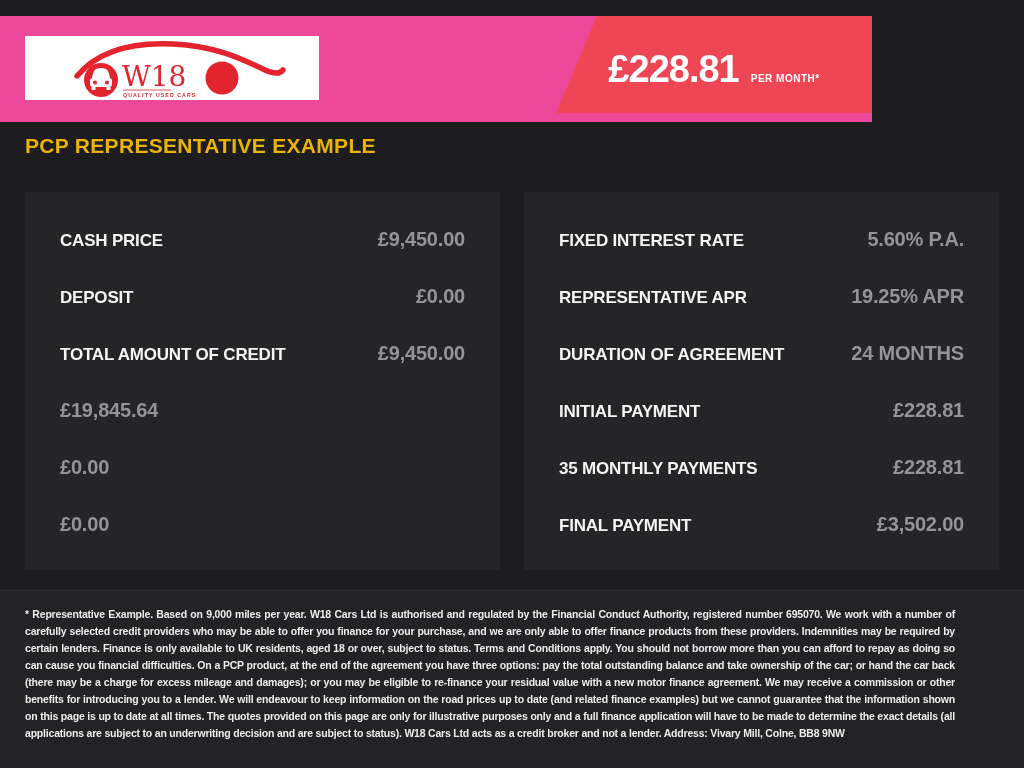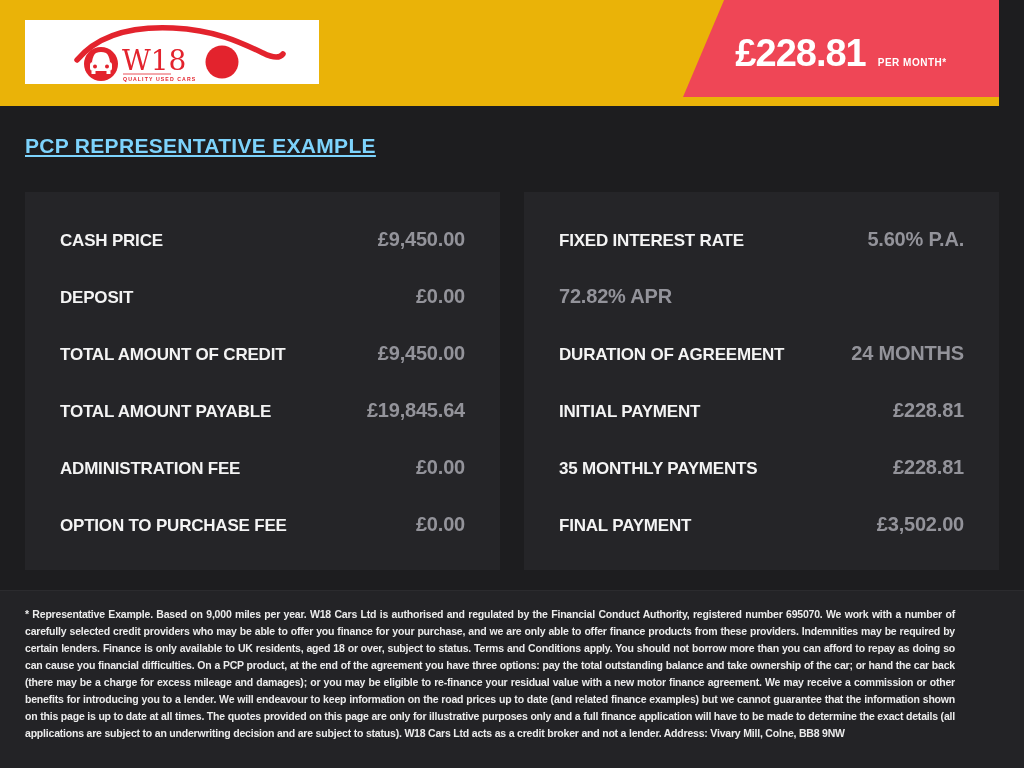--- a/index.html
+++ b/index.html
@@ -4,22 +4,22 @@
 <style>
   html,body{margin:0;padding:0;}
   body{
     width:1024px;height:768px;position:relative;overflow:hidden;
     background:#1d1d1f;
     font-family:"Liberation Sans",sans-serif;
     -webkit-font-smoothing:antialiased;
   }
   
   .header{
-    position:absolute;top:0;left:0;width:999px;height:106px;
-    background:#eab308;
+    position:absolute;top:16px;left:0;width:872px;height:106px;
+    background:#ec4899;
   }
   .logo-box{
     position:absolute;left:25px;top:20px;width:294px;height:64px;
     background:#ffffff;display:block;
   }
   .logo-box svg{display:block;width:100%;height:100%;}
   .price-banner{
     position:absolute;top:0;right:0;width:316px;height:97px;
     background:#ef4656;
     clip-path:polygon(13% 0,100% 0,100% 100%,0% 100%);
@@ -29,23 +29,22 @@
   }
   .price-banner .amount{
     font-size:38px;font-weight:700;letter-spacing:-1px;line-height:1;
   }
   .price-banner .per{
     font-size:10px;font-weight:700;letter-spacing:0.5px;line-height:1;
   }
   
   .page-title{
     position:absolute;left:25px;top:134px;
-    color:#7dd3fc;font-size:21px;font-weight:700;letter-spacing:0.3px;
+    color:#eab308;font-size:21px;font-weight:700;letter-spacing:0.3px;
     font-stretch:condensed;
-    text-decoration:underline;
   }
   
   .panel{
     position:absolute;top:192px;width:475px;height:378px;
     background:#252528;
     display:flex;flex-direction:column;justify-content:space-between;
     padding:36px 35px 34px 35px;box-sizing:border-box;
   }
   .panel.left{left:25px;}
   .panel.right{left:524px;}
@@ -116,40 +115,38 @@
   </div>
   <div class="finance-row">
     <span class="finance-label">DEPOSIT</span>
     <span class="finance-value">£0.00</span>
   </div>
   <div class="finance-row">
     <span class="finance-label">TOTAL AMOUNT OF CREDIT</span>
     <span class="finance-value">£9,450.00</span>
   </div>
   <div class="finance-row">
-    <span class="finance-label">TOTAL AMOUNT PAYABLE</span>
     <span class="finance-value">£19,845.64</span>
   </div>
   <div class="finance-row">
-    <span class="finance-label">ADMINISTRATION FEE</span>
     <span class="finance-value">£0.00</span>
   </div>
   <div class="finance-row">
-    <span class="finance-label">OPTION TO PURCHASE FEE</span>
     <span class="finance-value">£0.00</span>
   </div>
 </div>
 
 <div class="panel right">
   <div class="finance-row">
     <span class="finance-label">FIXED INTEREST RATE</span>
     <span class="finance-value">5.60% P.A.</span>
   </div>
   <div class="finance-row">
-    <span class="finance-value">72.82% APR</span>
+    <span class="finance-label">REPRESENTATIVE APR</span>
+    <span class="finance-value">19.25% APR</span>
   </div>
   <div class="finance-row">
     <span class="finance-label">DURATION OF AGREEMENT</span>
     <span class="finance-value">24 MONTHS</span>
   </div>
   <div class="finance-row">
     <span class="finance-label">INITIAL PAYMENT</span>
     <span class="finance-value">£228.81</span>
   </div>
   <div class="finance-row">

